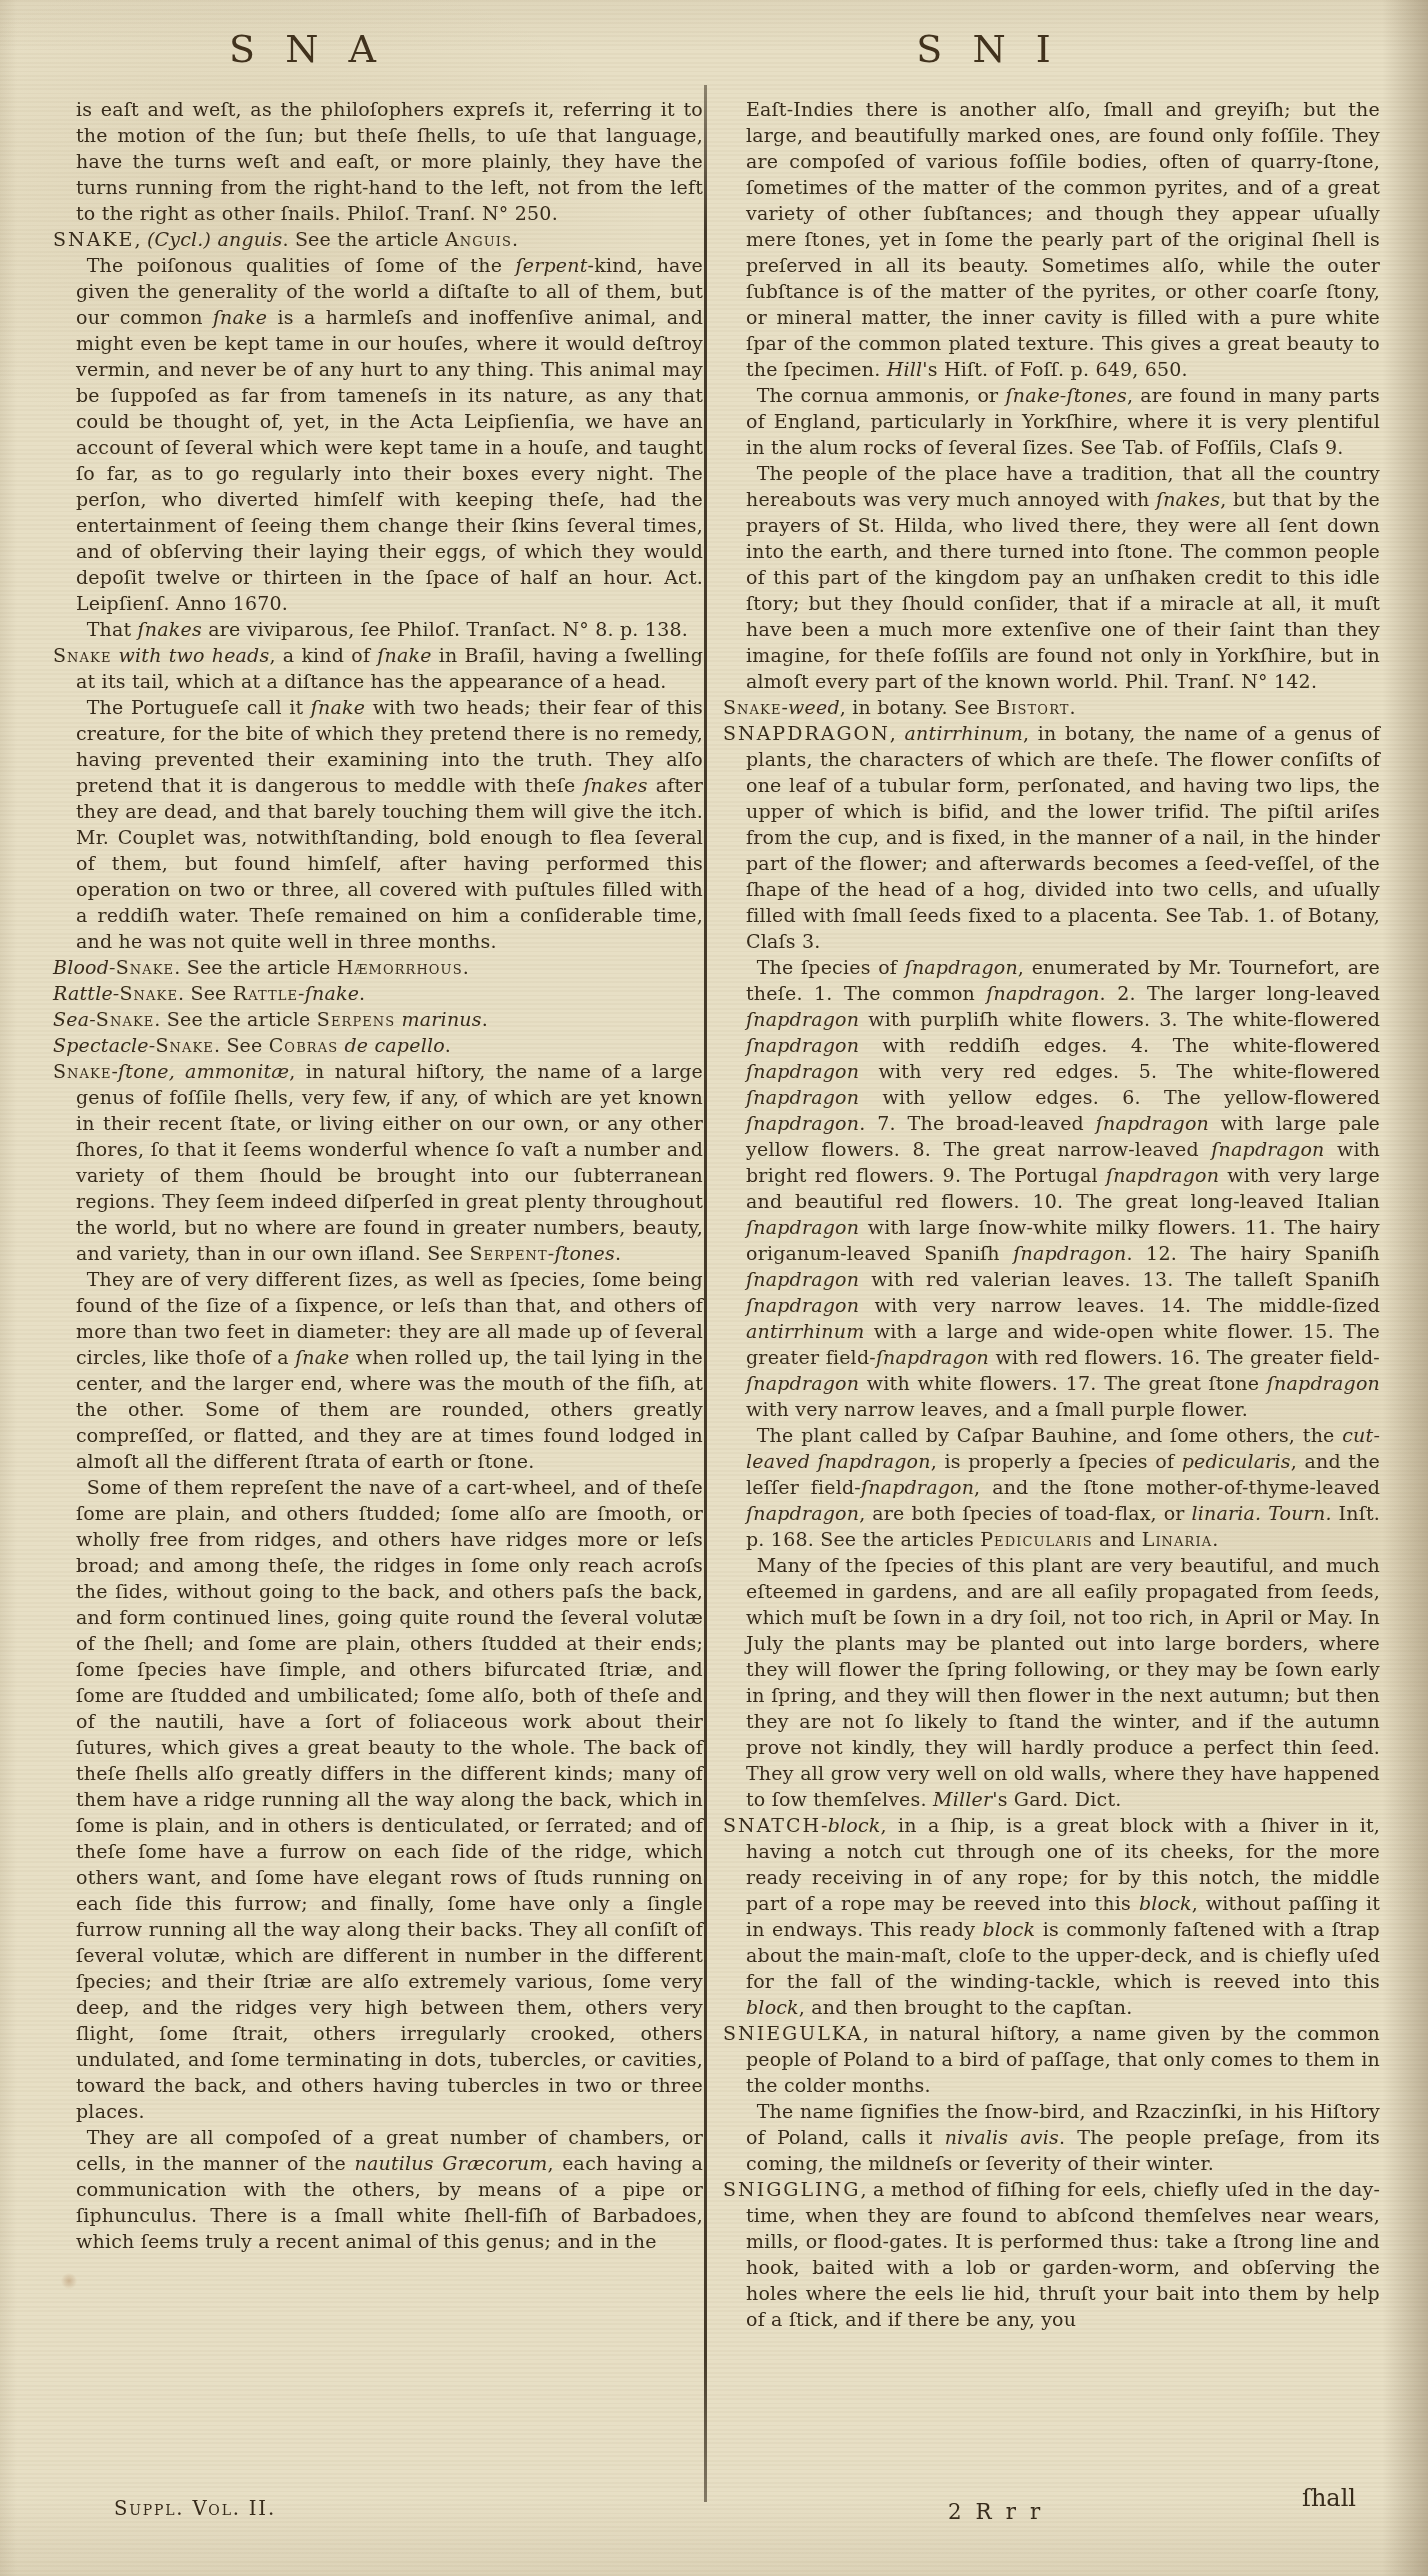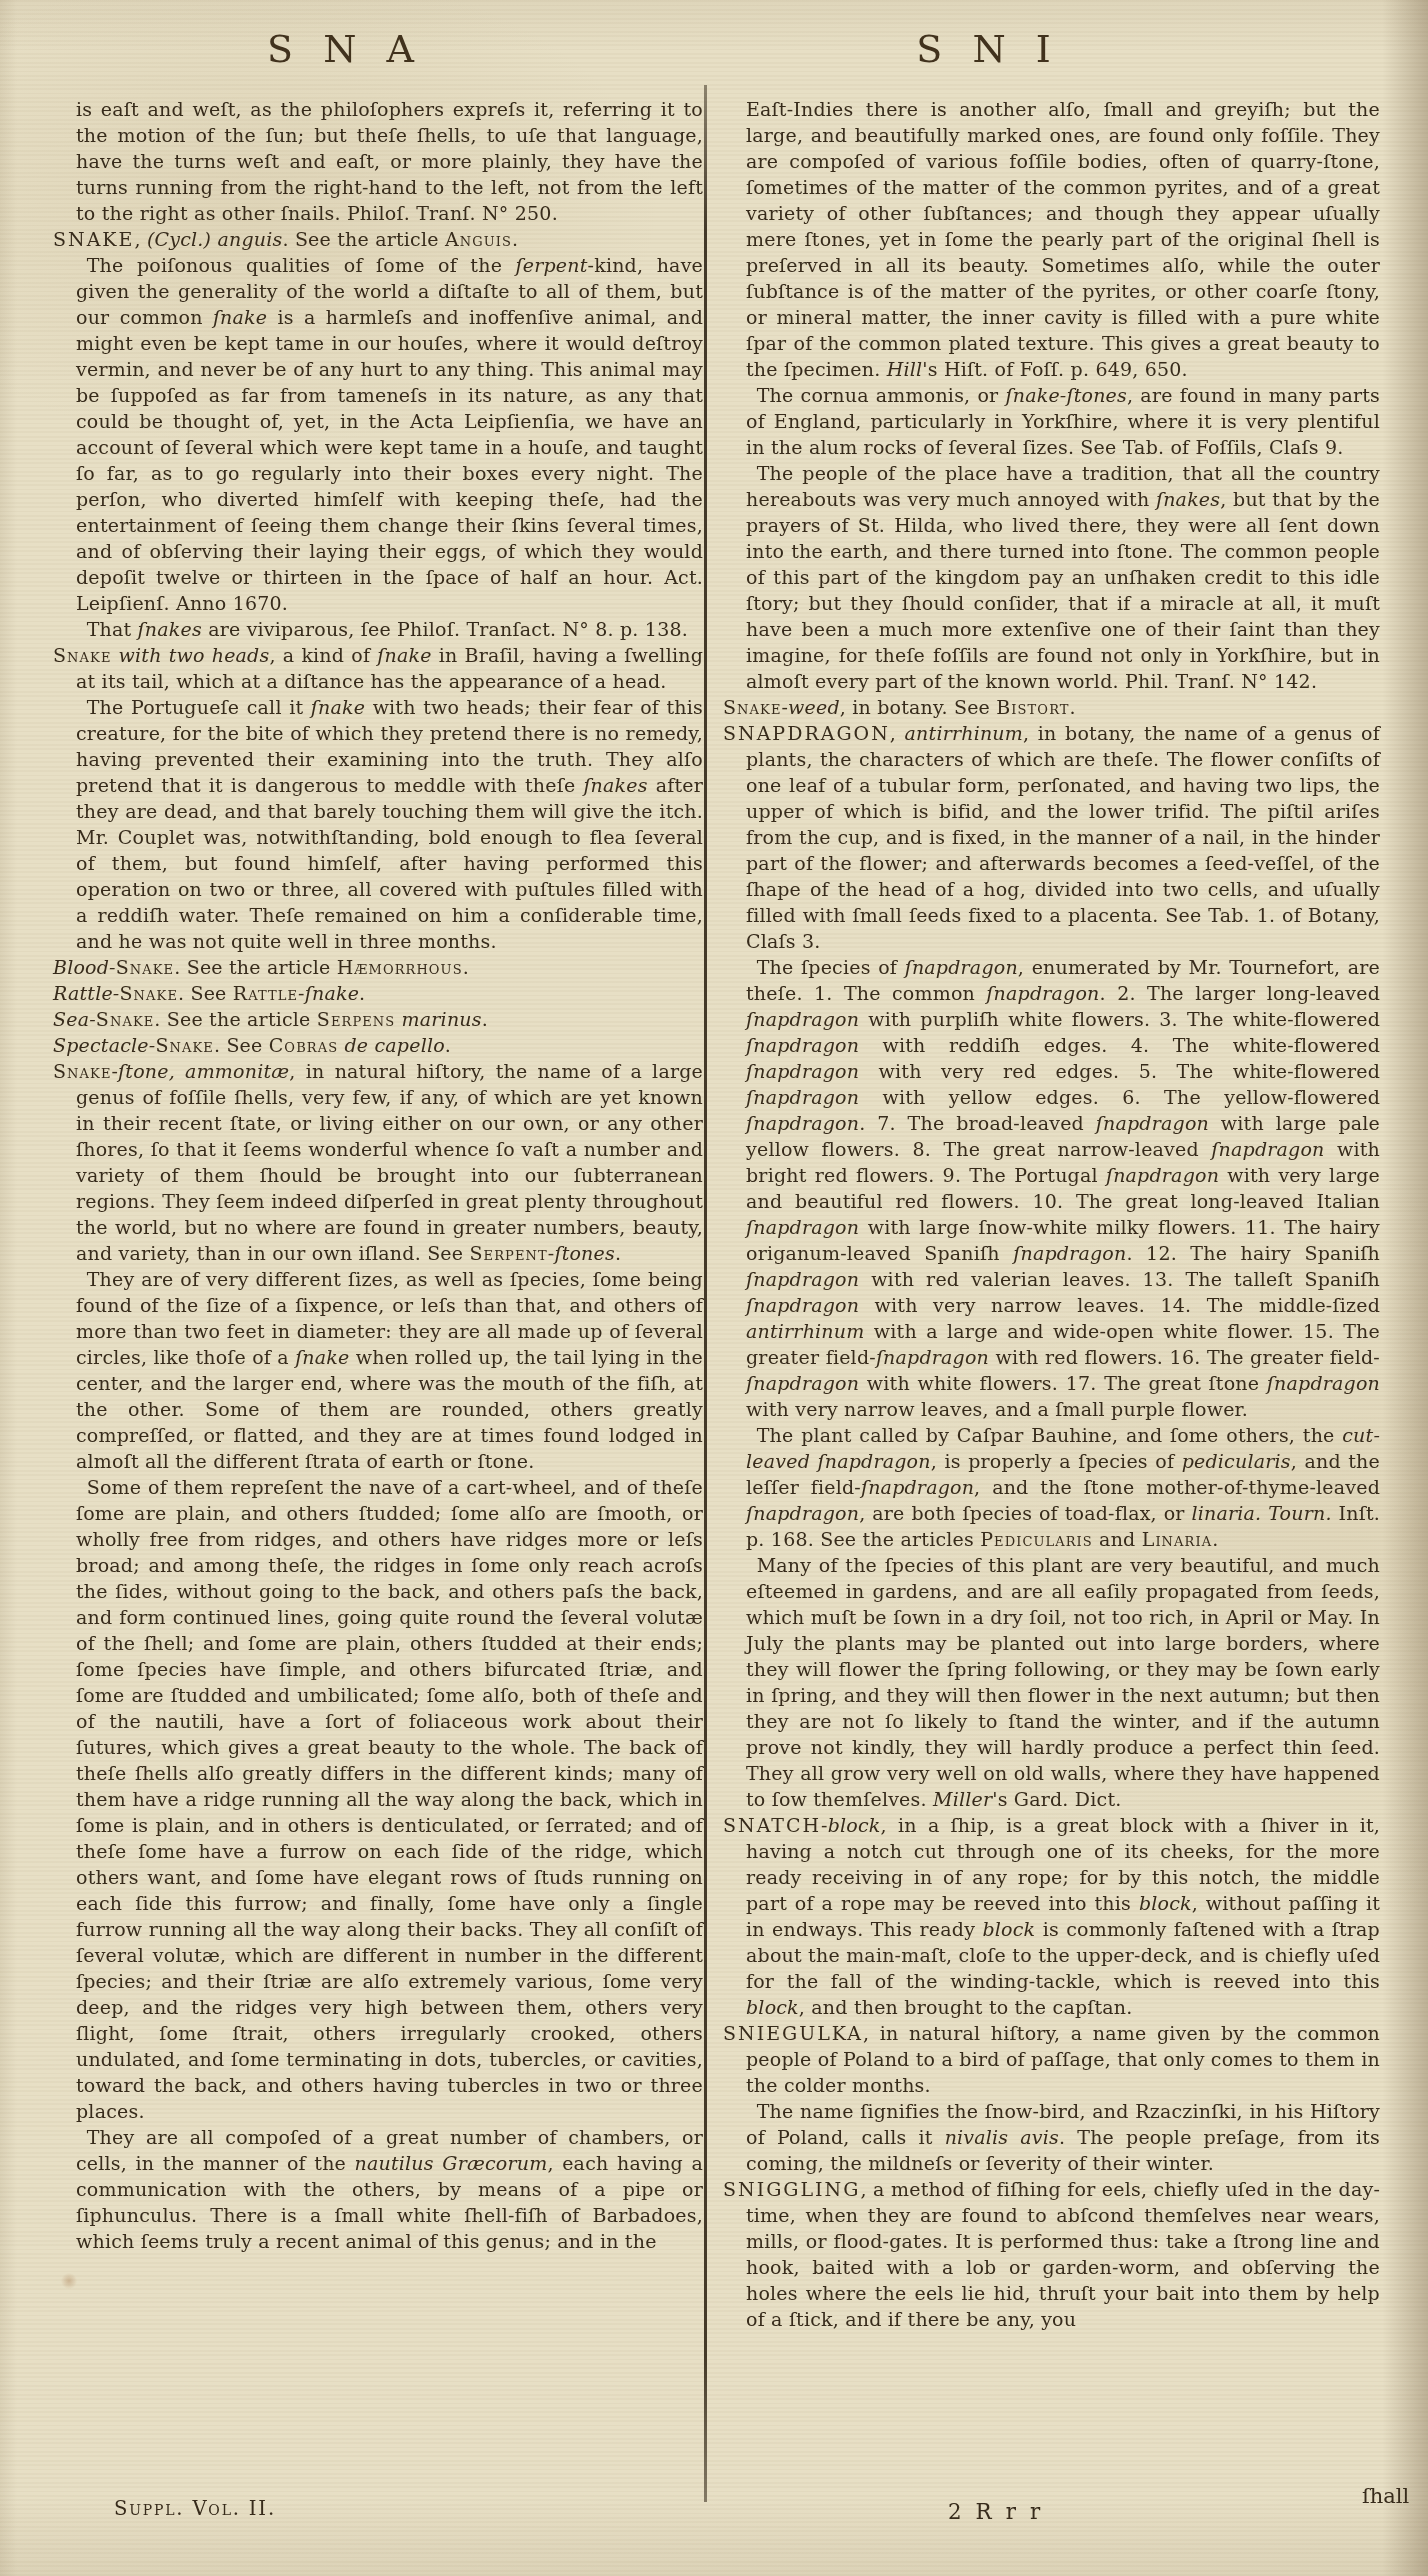--- a/index.html
+++ b/index.html
@@ -14,21 +14,21 @@
       linear-gradient(0deg, rgba(120,98,60,0.10) 0%, rgba(120,98,60,0) 3%, rgba(120,98,60,0) 98%, rgba(120,98,60,0.08) 100%),
       repeating-linear-gradient(0deg, rgba(139,117,79,0.055) 0px, rgba(139,117,79,0.055) 1.8px, rgba(0,0,0,0) 1.8px, rgba(0,0,0,0) 4.4px),
       #e7dfc5;
     font-family:"DejaVu Serif","Liberation Serif",serif;
     color:#372b1b;
   }
   .running-head {
     position:absolute; top:27px; font-size:38px; letter-spacing:9px;
     color:#41321d; white-space:nowrap;
   }
-  .rh-left  { left:345px;  transform:translateX(-50%); }
+  .rh-left  { left:307px;  transform:translateX(-50%); }
   .rh-right { left:988px; transform:translateX(-50%); }
   .col {
     position:absolute; top:96px; font-size:19px; line-height:26px;
     text-align:justify; letter-spacing:0.2px; hyphens:none;
   }
   .colL { left:53px;  width:650px; }
   .colR { left:723px; width:657px; }
   .col p { margin:0; padding:0; }
   .col p.entry { margin-left:23px; text-indent:-23px; }
   .col p.ind   { margin-left:23px; text-indent:10.7px; }
@@ -42,21 +42,21 @@
   }
   .foot-left {
     position:absolute; left:114px; top:2497px; font-size:19.6px;
     font-variant:small-caps; letter-spacing:1.8px; color:#372b1b;text-align:center;
   }
   .signature {
     position:absolute; left:948px; top:2499px; font-size:21.4px;
     letter-spacing:3.6px; color:#372b1b;
   }
   .catchword {
-    position:absolute; left:1362px; top:2484px; font-size:21px; color:#372b1b;
+    position:absolute; left:1302px; top:2484px; font-size:24px; color:#372b1b;
   }
 </style>
 </head>
 <body>
 
 <div class="page">
   <div class="running-head rh-left">S N A</div>
   <div class="running-head rh-right">S N I</div>
 
   <div class="divider-rule"></div>

